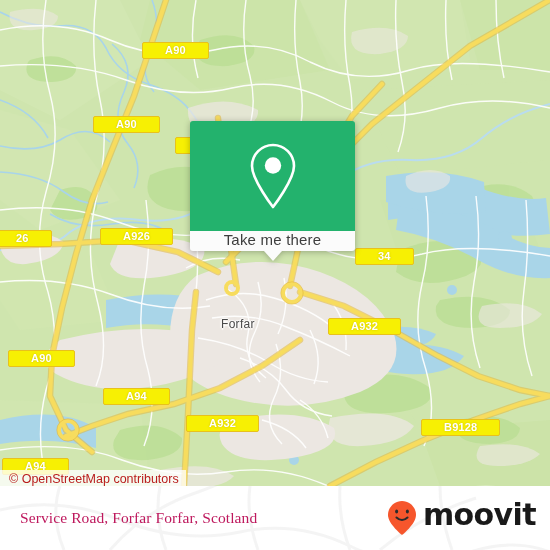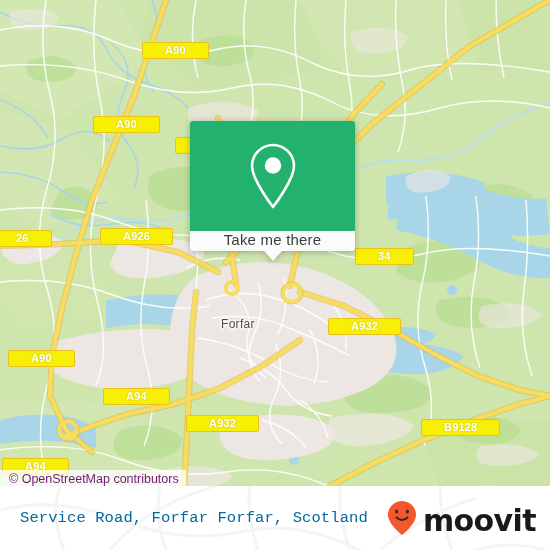--- a/index.html
+++ b/index.html
@@ -101,21 +101,21 @@
     border-left: 9px solid transparent;
     border-right: 9px solid transparent;
     border-top: 10px solid #fbfbfb;
   }
 
   
   #osm-attrib {
     position: absolute;
     left: 0; top: 470px;
     background: rgba(255,255,255,0.78);
-    color: #701a75;
+    color: #b91c1c;
     font-size: 12.5px;
     font-family: "Liberation Sans", sans-serif;
     padding: 2px 7px 3px 9px;
     line-height: 15px;
     white-space: nowrap;
   }
 
   
   #footer {
     position: absolute;
@@ -134,29 +134,29 @@
   #footer-inner {
     position: relative;
     width: 550px; height: 64px;
     display: flex;
     align-items: center;
     justify-content: space-between;
     padding: 0 14px 0 20px;
     box-sizing: border-box;
   }
   #footer-address {
-    color: #0369a1;
+    color: #be185d;
     font-size: 15.5px;
     letter-spacing: 0.1px;
-    font-family: Liberation Mono, monospace;
+    font-family: Liberation Serif, serif;
     white-space: nowrap;
   }
   #brand {
     display: flex;
-    align-items: flex-end;
+    align-items: flex-start;
     gap: 6px;
   }
   #brand-word {
     color: #191919;
     font-size: 30px;
     font-weight: bold;
     letter-spacing: -0.6px;
     font-family: "DejaVu Sans", sans-serif;
     line-height: 30px;
   }

